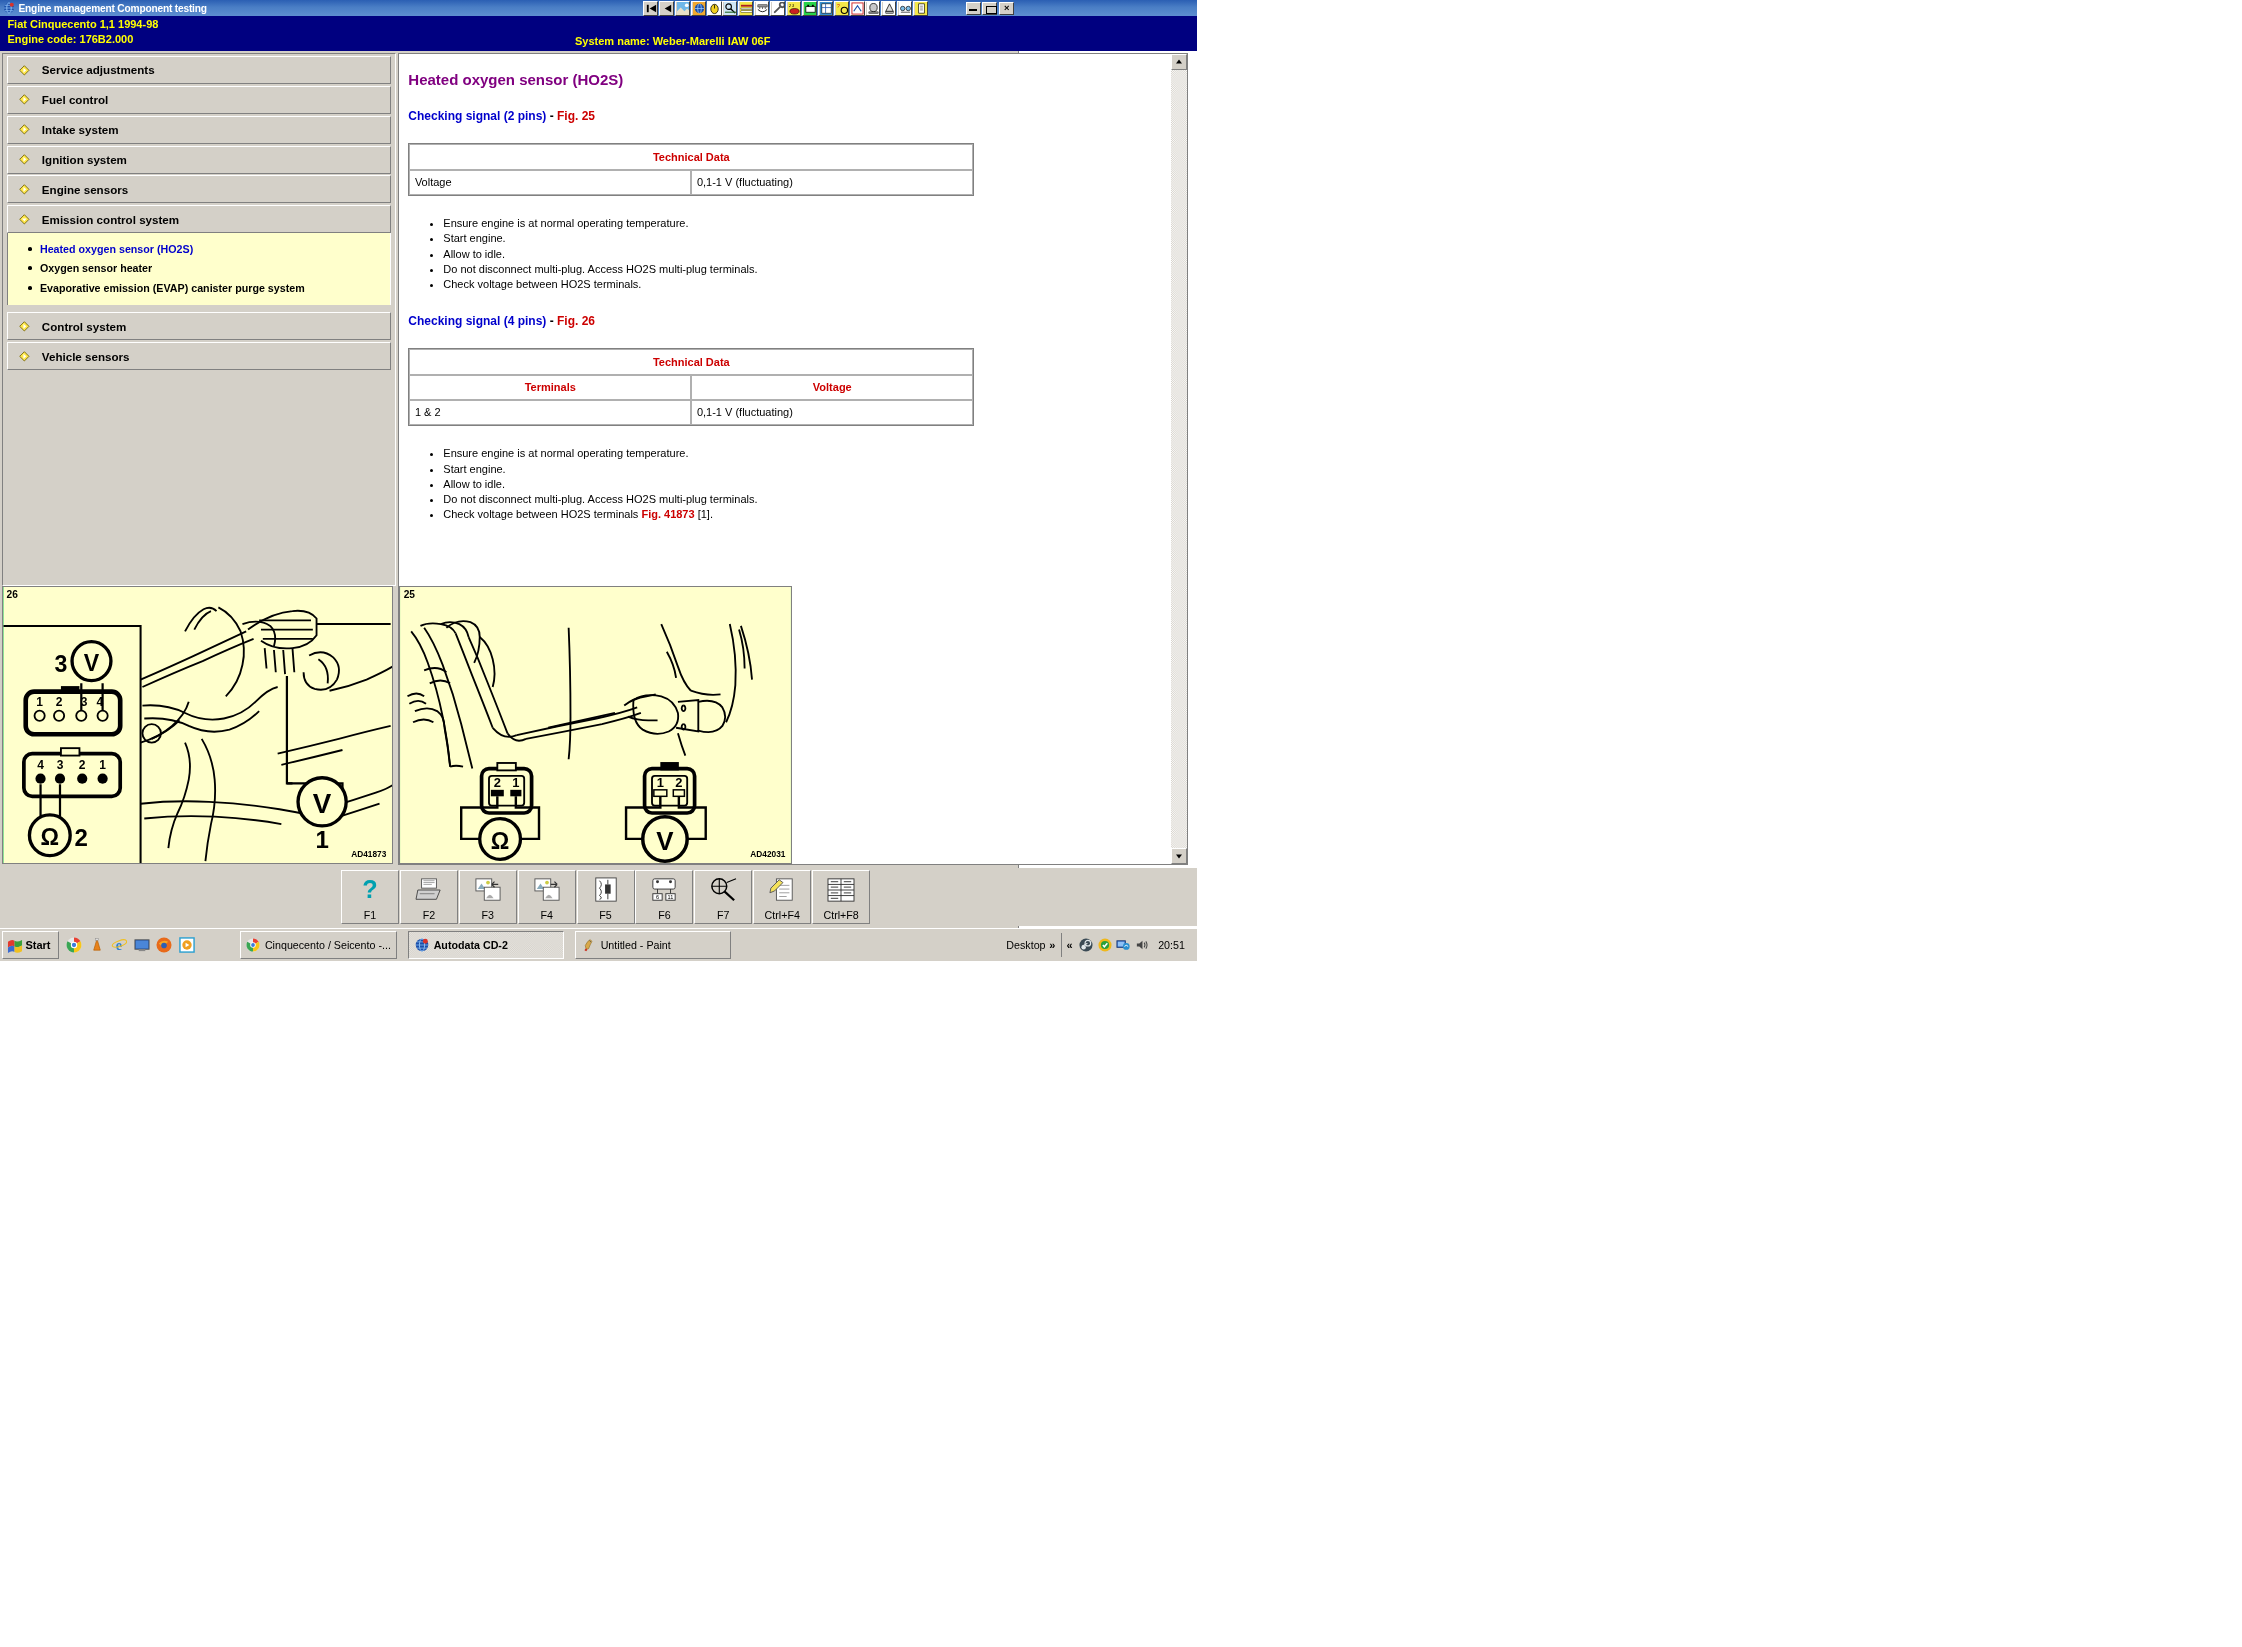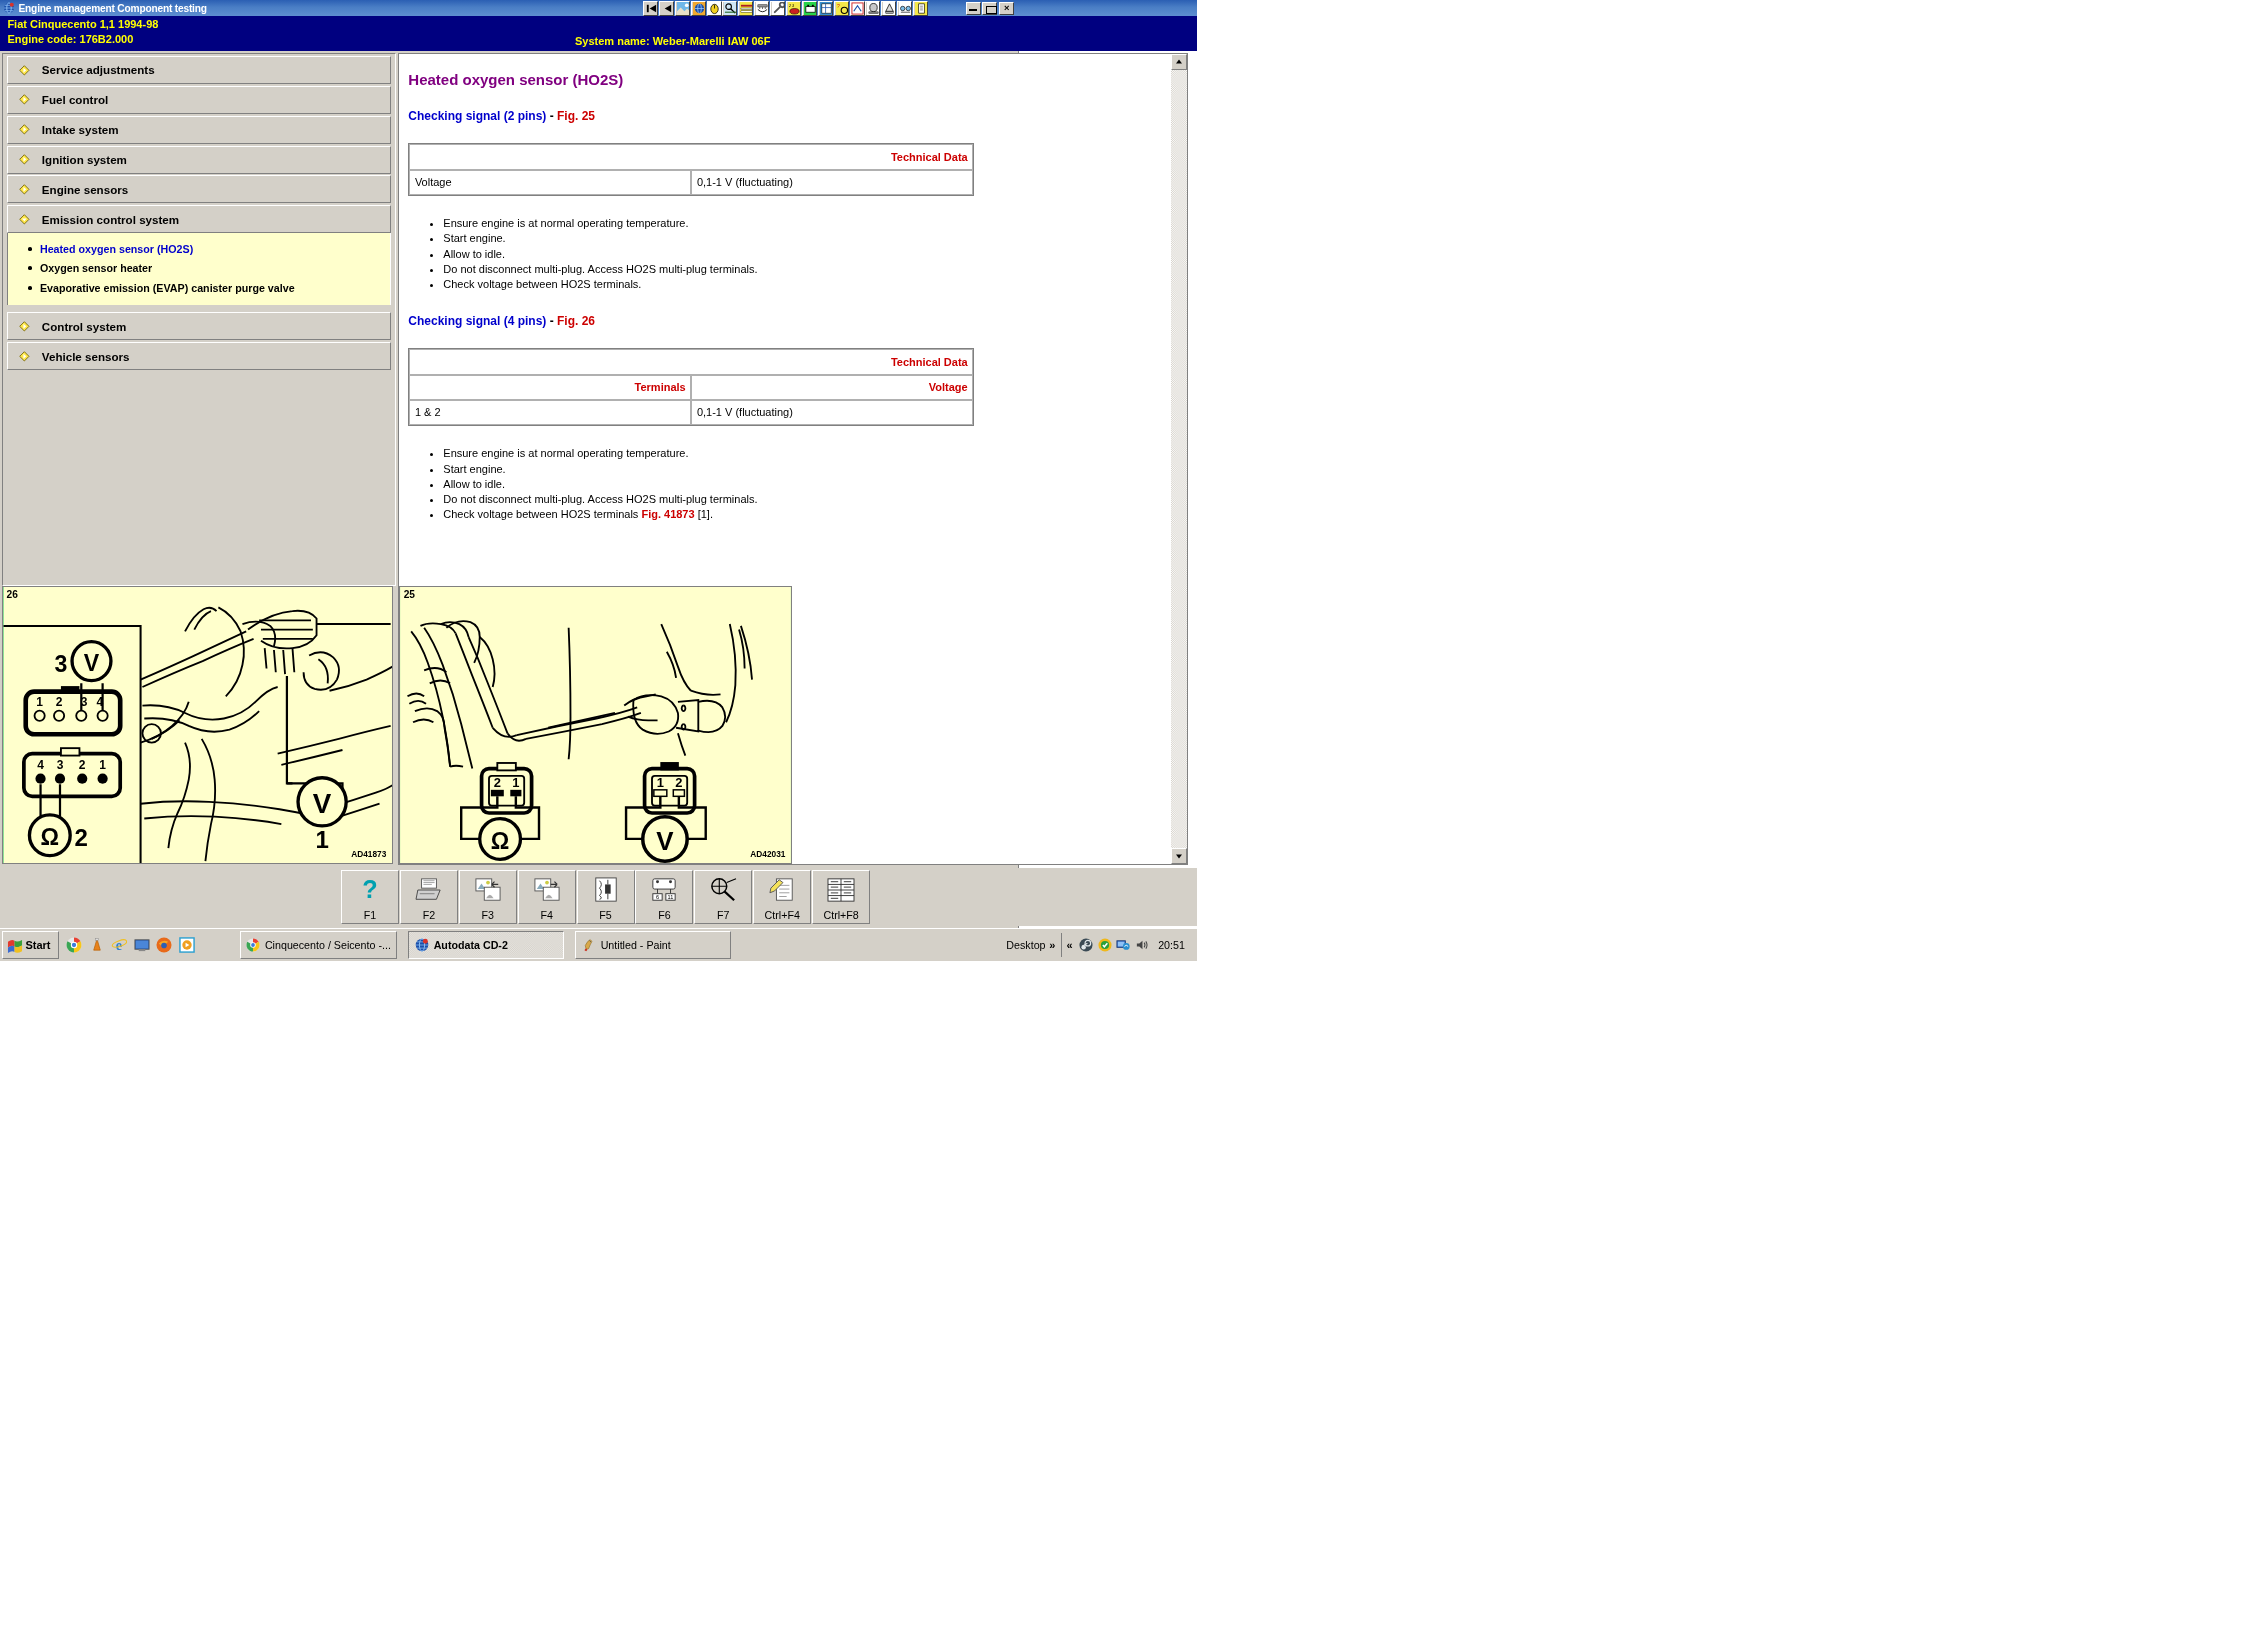--- a/index.html
+++ b/index.html
@@ -58,21 +58,21 @@
      border:0.9px solid #808080;box-sizing:border-box;overflow:hidden;}
   .doc{padding:16.7px 0 0 9.3px;}
   h1.t{margin:0 0 0 0;font-size:15px;color:#800080;font-weight:bold;}
   .sec{margin-top:21.3px;font-size:12px;font-weight:bold;color:#0000cc;}
   .sec .figref{color:#cc0000;}
   .sec .dash{color:#000;font-weight:bold;}
 
   table.td{border-collapse:separate;border-spacing:0;margin-top:20.4px;width:566px;
      border:0.9px solid #808080;background:#fff;}
   table.td td{border:0.9px solid #b0b0b0;font-size:11px;padding:2.8px 4.6px;height:17.6px;background:#fff;}
-  table.td td.hd{color:#cc0000;font-weight:bold;text-align:right;}
+  table.td td.hd{color:#cc0000;font-weight:bold;text-align:center;}
   ul.steps{margin:20.4px 0 0 0;padding-left:35px;}
   ul.steps li{font-size:11px;color:#000;line-height:15.3px;}
   ul.steps li .redfig{color:#cc0000;font-weight:bold;}
 
   
   .vsb{position:absolute;right:0;top:0;width:16px;height:100%;background:
       repeating-conic-gradient(#fff 0% 25%, #d4d0c8 0% 50%) 0 0/1.9px 1.9px;}
   .sbbtn{width:16px;height:16px;background:#d4d0c8;border:1.9px solid;
      border-color:#fff #808080 #808080 #fff;box-sizing:border-box;position:relative;}
   .sbbtn.dn{position:absolute;bottom:0;left:0;}
@@ -384,21 +384,21 @@
       <div class="sub-item active">
         <span class="bul"></span>
         <span class="slbl">Heated oxygen sensor (HO2S)</span>
       </div>
       <div class="sub-item">
         <span class="bul"></span>
         <span class="slbl">Oxygen sensor heater</span>
       </div>
       <div class="sub-item">
         <span class="bul"></span>
-        <span class="slbl">Evaporative emission (EVAP) canister purge valve</span>
+        <span class="slbl">Evaporative emission (EVAP) canister purge system</span>
       </div>
     </div>
 
     <div class="nav-item" style="margin-top:7.4px">
       <span class="dia">
         <svg width="16.7" height="16.7" viewBox="0 0 18 18">
               <path d="M4 9 L9 4 L14 9 L9 14 Z" fill="#ffe84a" stroke="#7a6a10" stroke-width="1"></path>
               <path d="M8 6.5 L11 9 L8 11.5 Z" fill="#fff"></path>
             </svg>
           </span>

